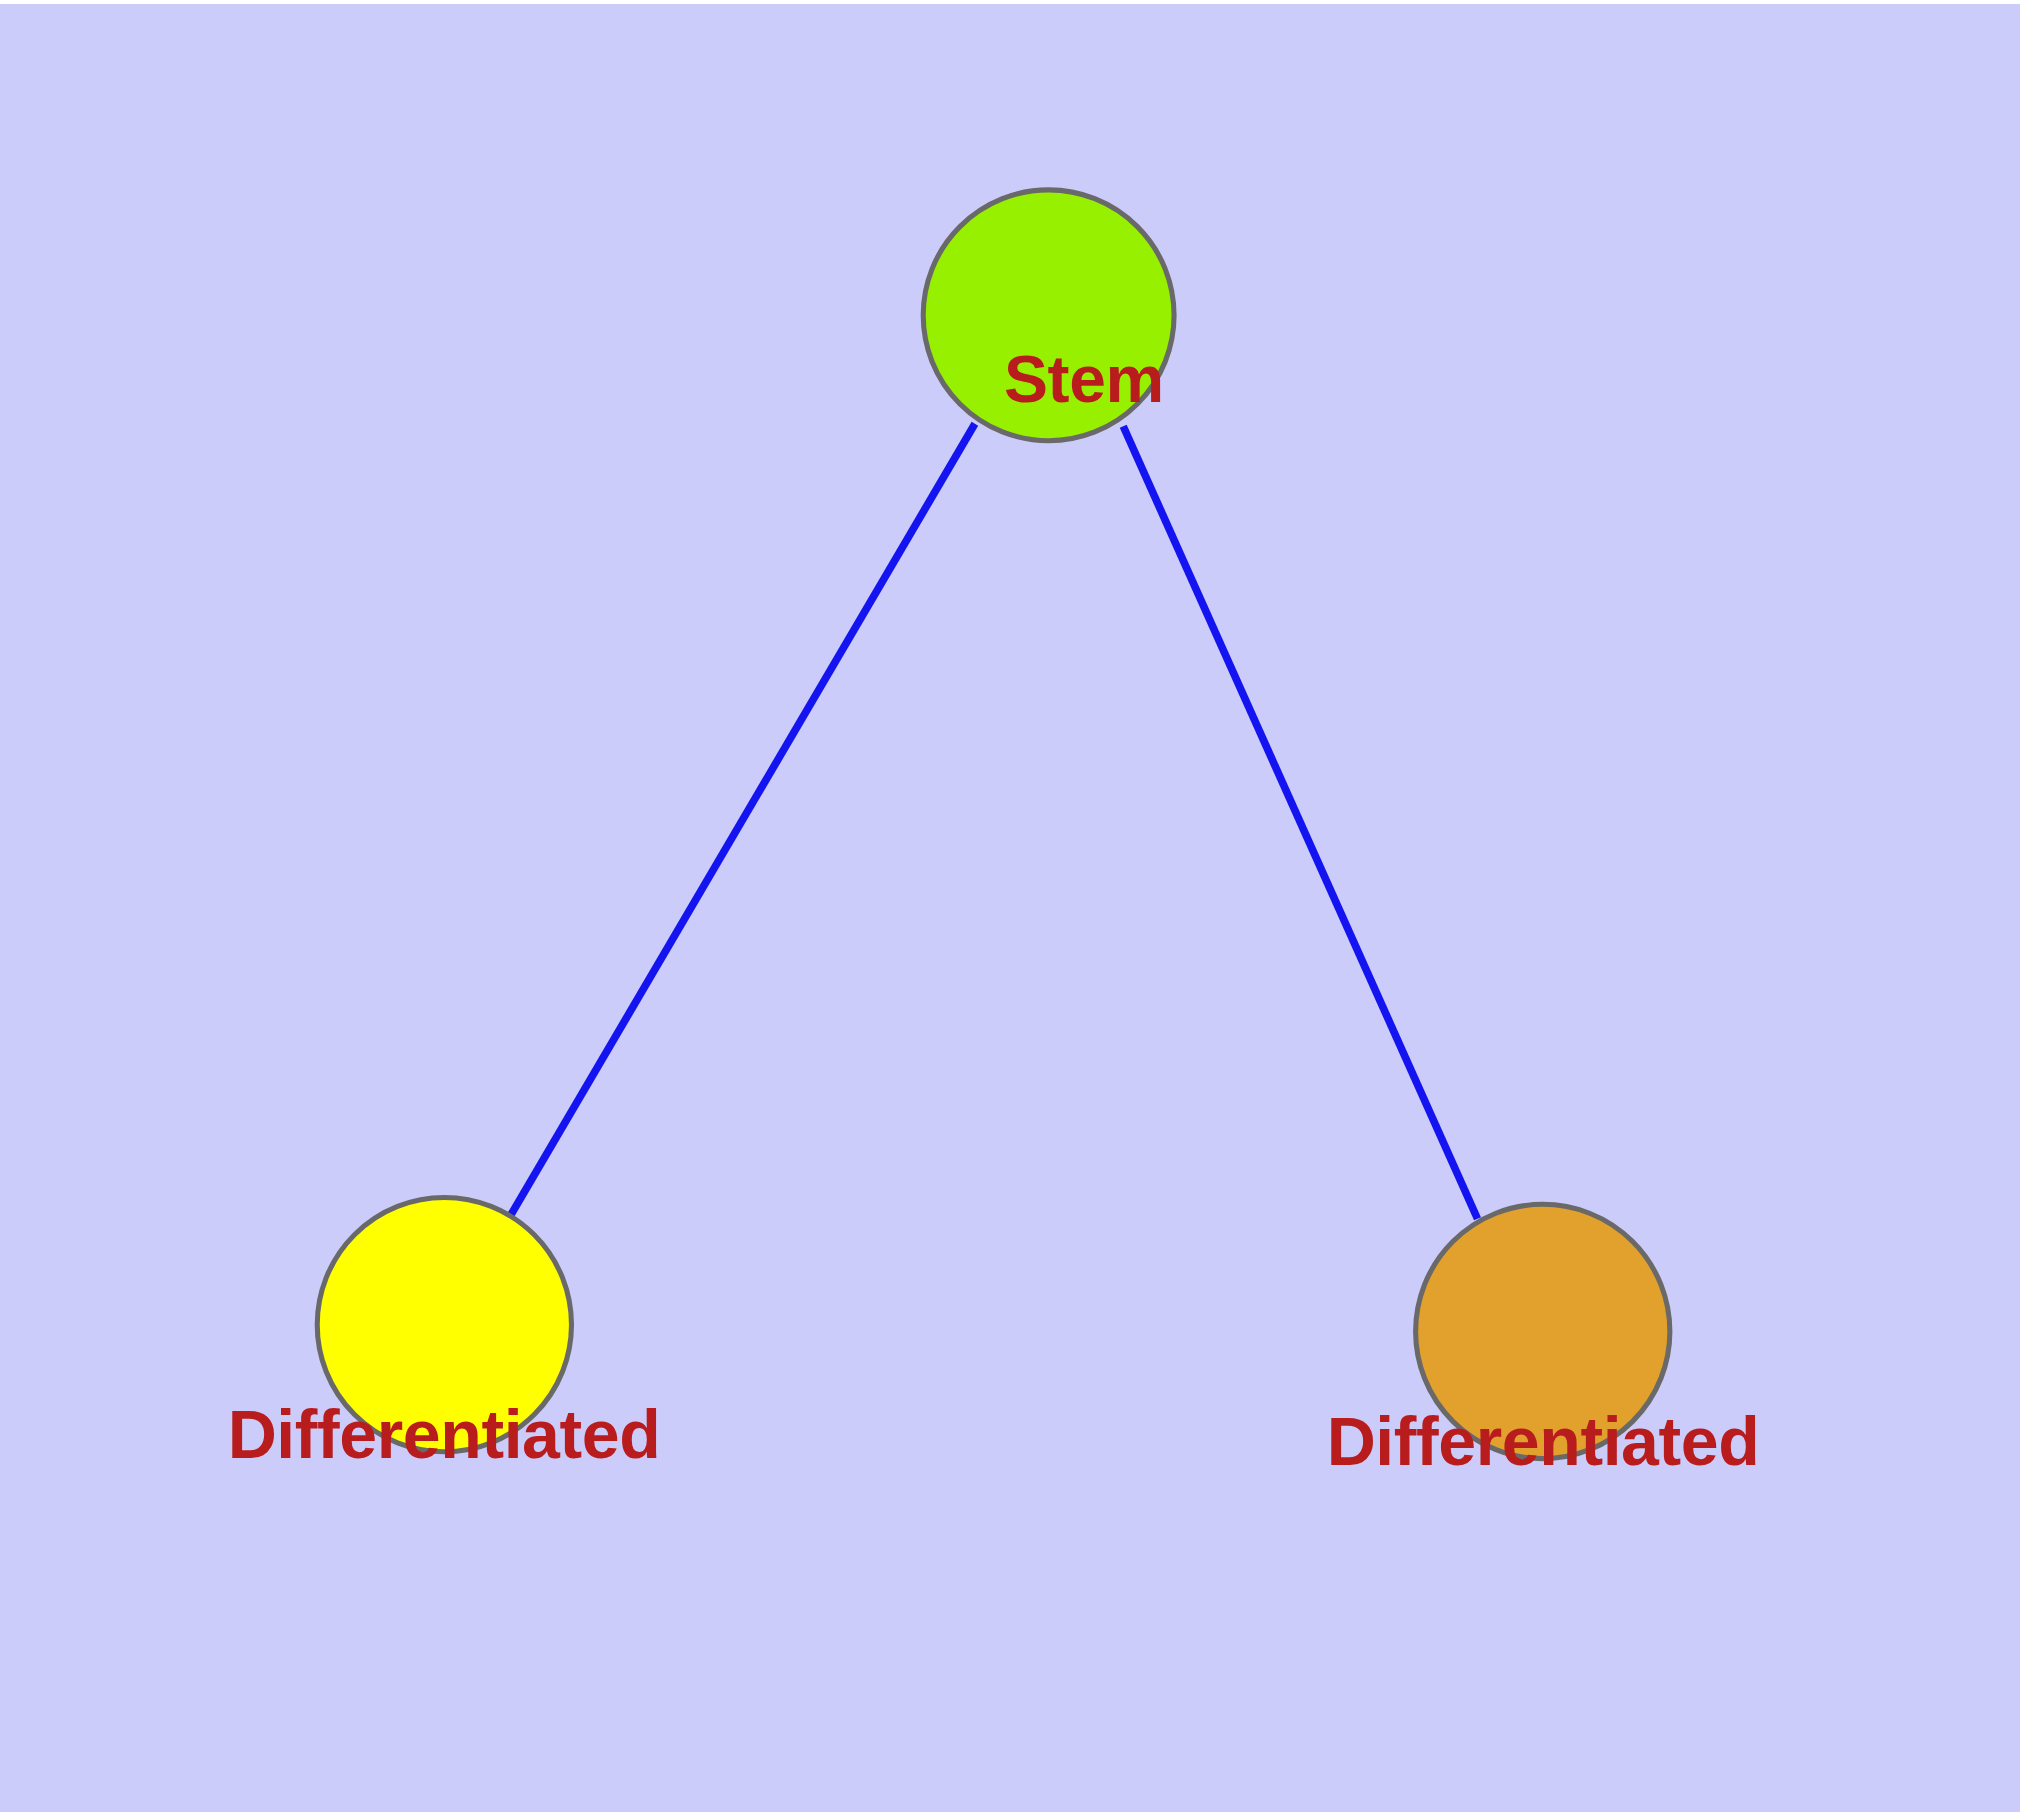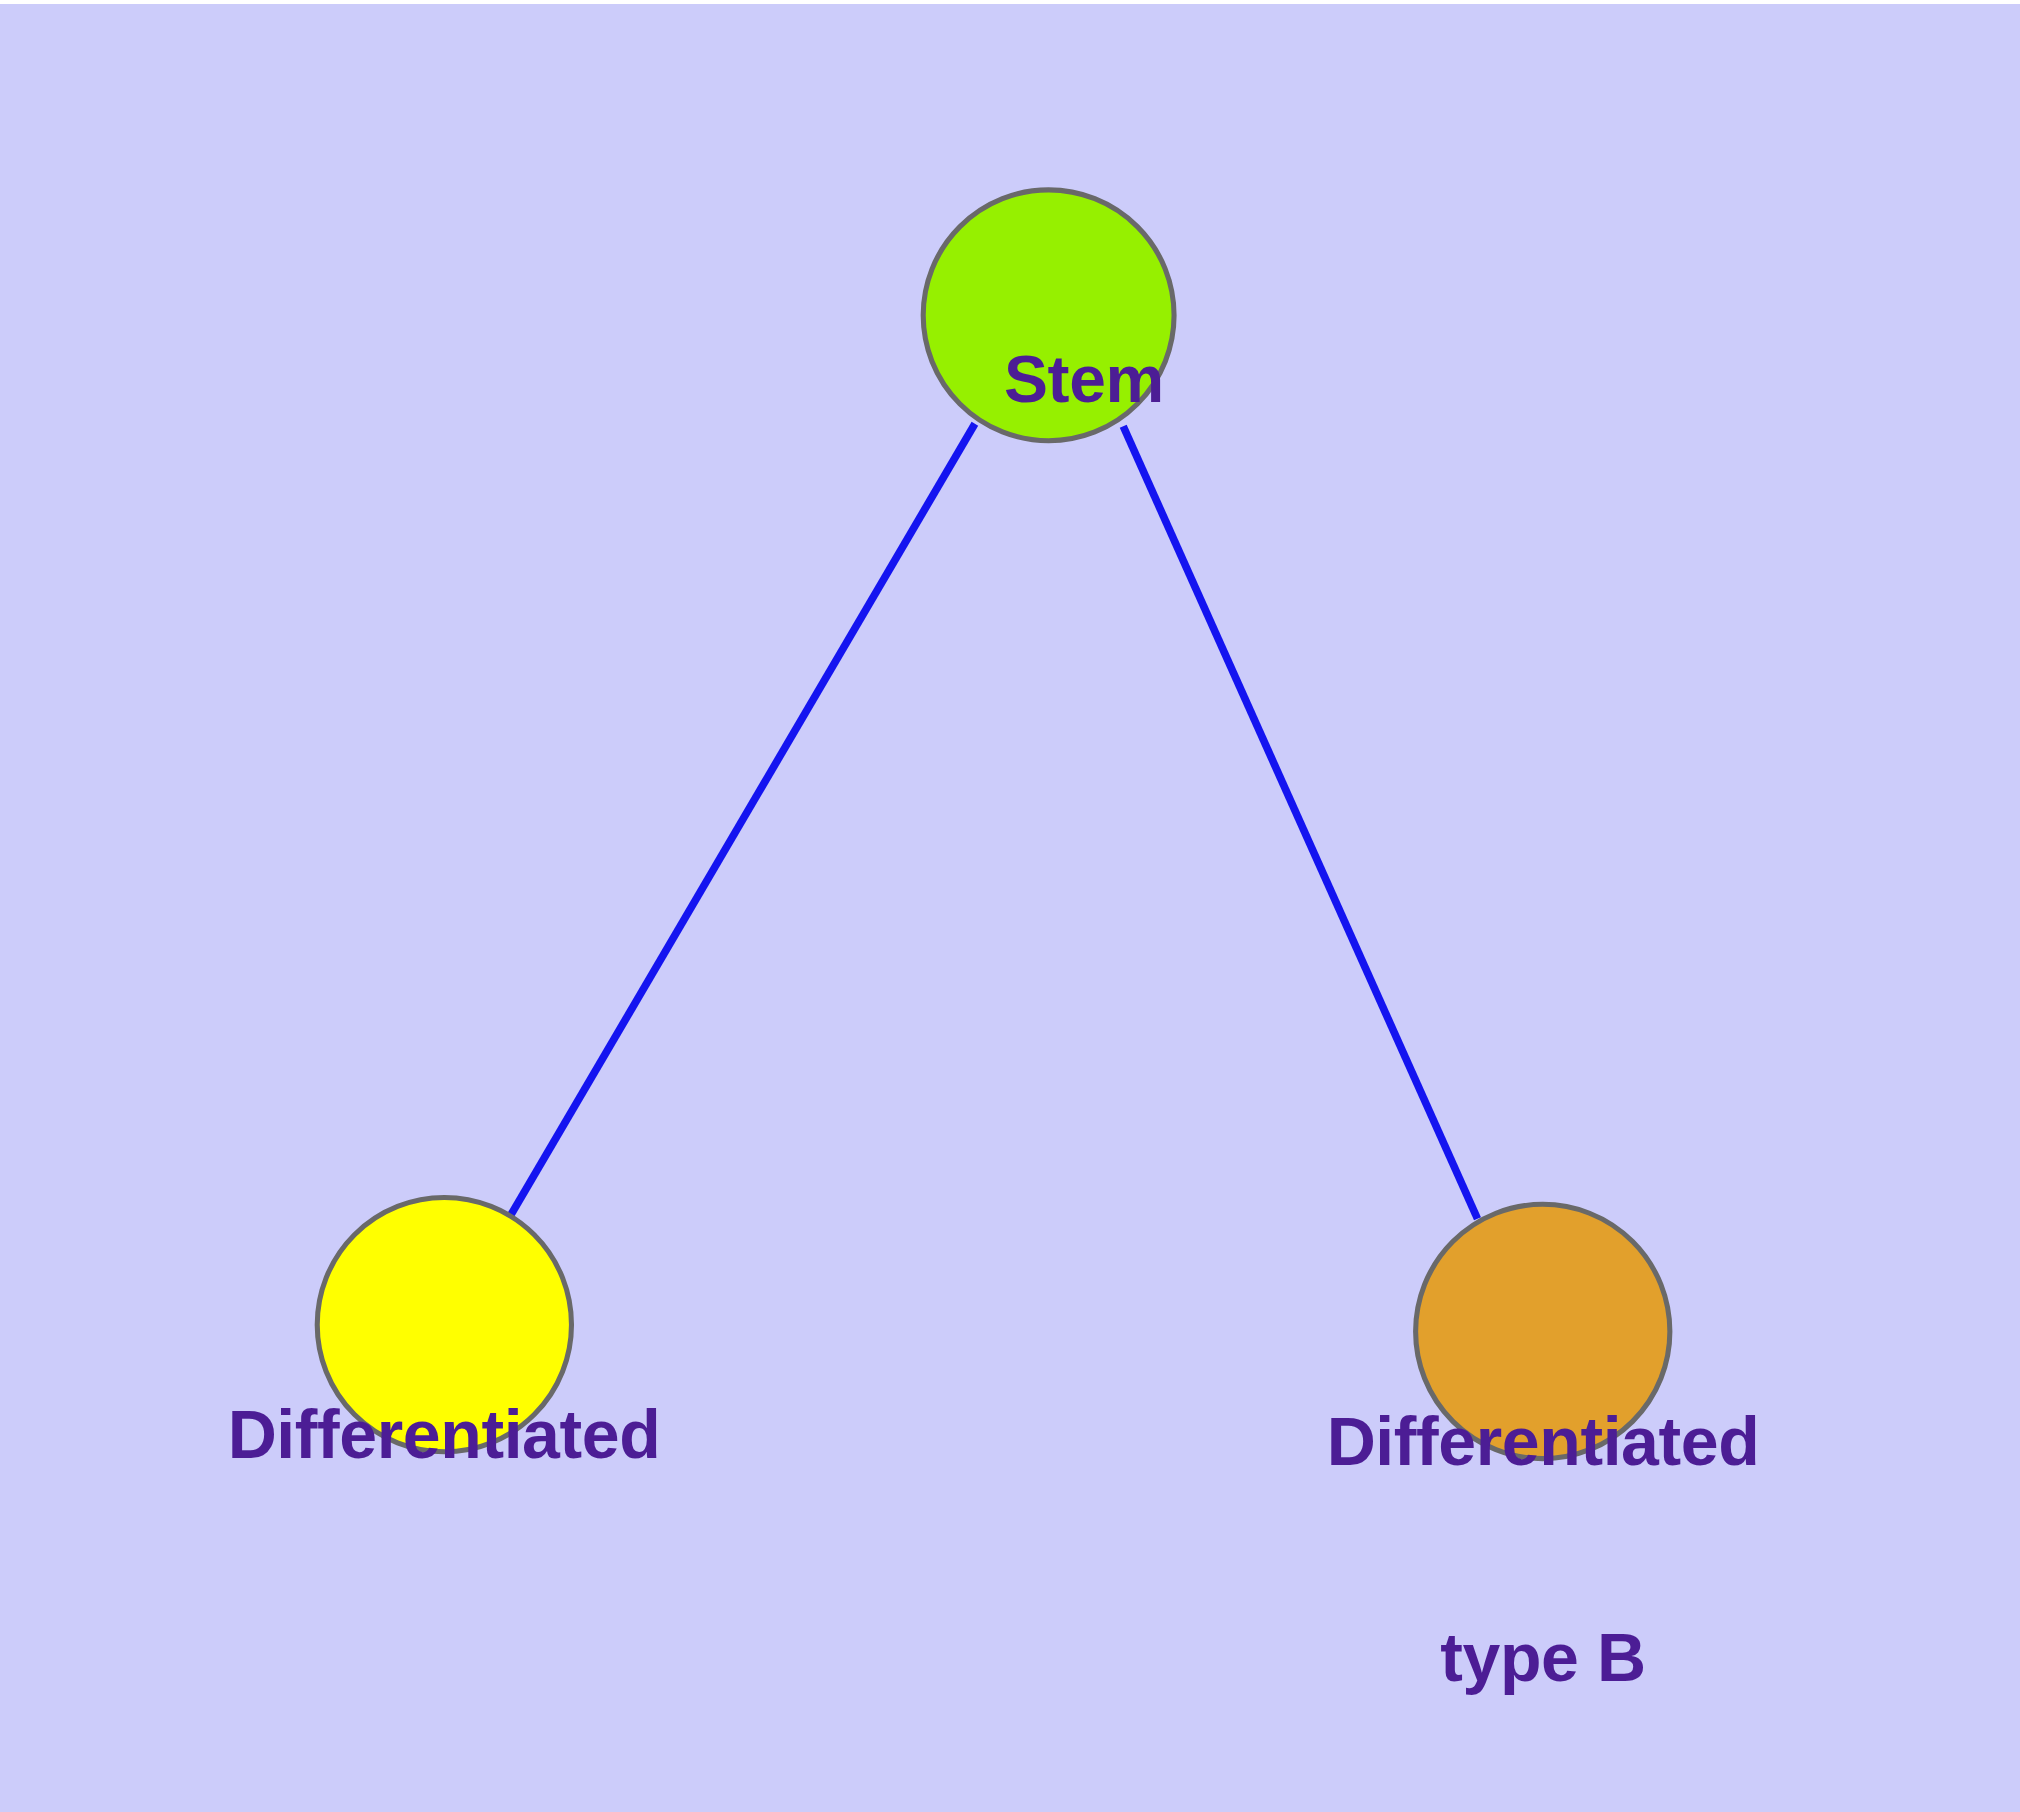--- a/index.html
+++ b/index.html
@@ -28,21 +28,21 @@
     position: absolute;
     left: 0;
     top: 0;
     width: 2021px;
     height: 1812px;
   }
   .node-label {
     position: absolute;
     text-align: center;
     font-weight: bold;
-    color: #4c1d95;
+    color: #b91c1c;
     white-space: pre;
     line-height: 1.06;
     pointer-events: none;
     letter-spacing: -0.4px;
   }
   #label-stem {
     font-size: 66px;
     left: 709px;
     top: 275px;
     width: 678px;
@@ -84,17 +84,16 @@
   <div class="node-label" id="label-stem">
     <span>Stem</span>
   </div>
 
   <div class="node-label" id="label-type-a">
     <div>Differentiated</div>
   </div>
 
   <div class="node-label" id="label-type-b">
     <div>Differentiated</div>
-    <div>type B</div>
   </div>
 
 </div>
 
 
 </body></html>

